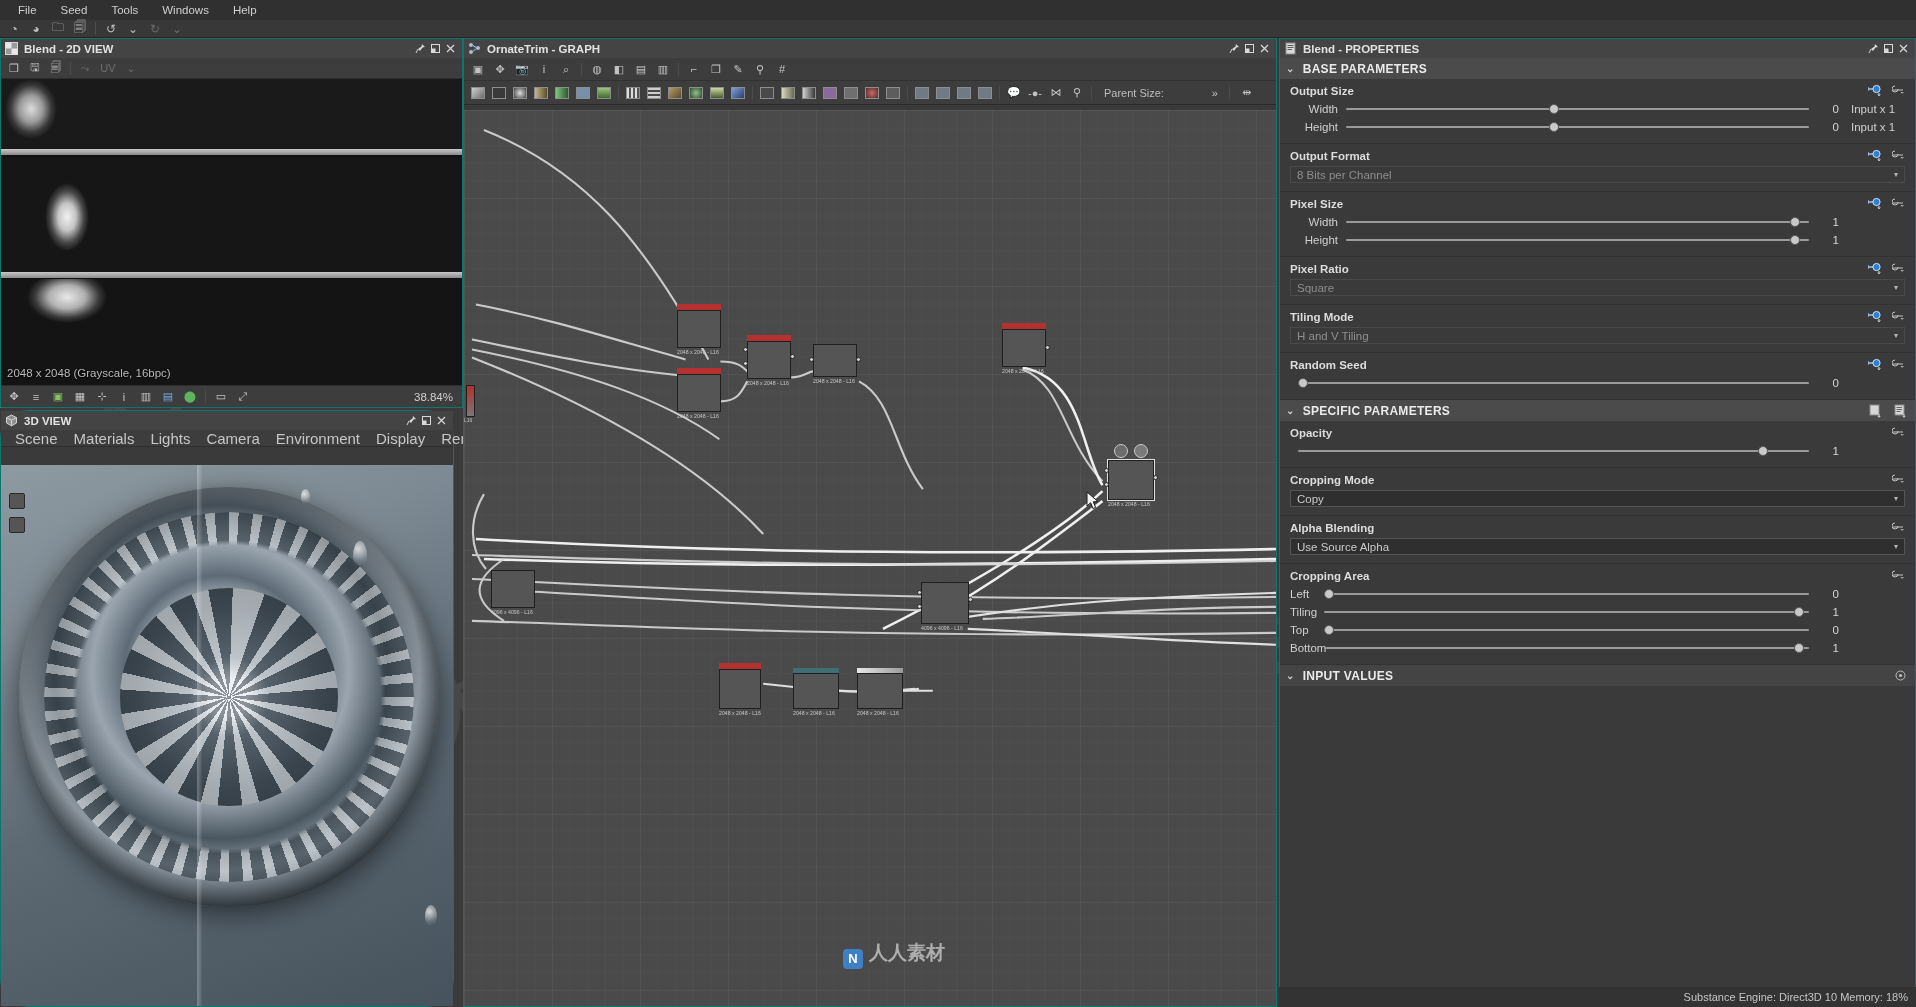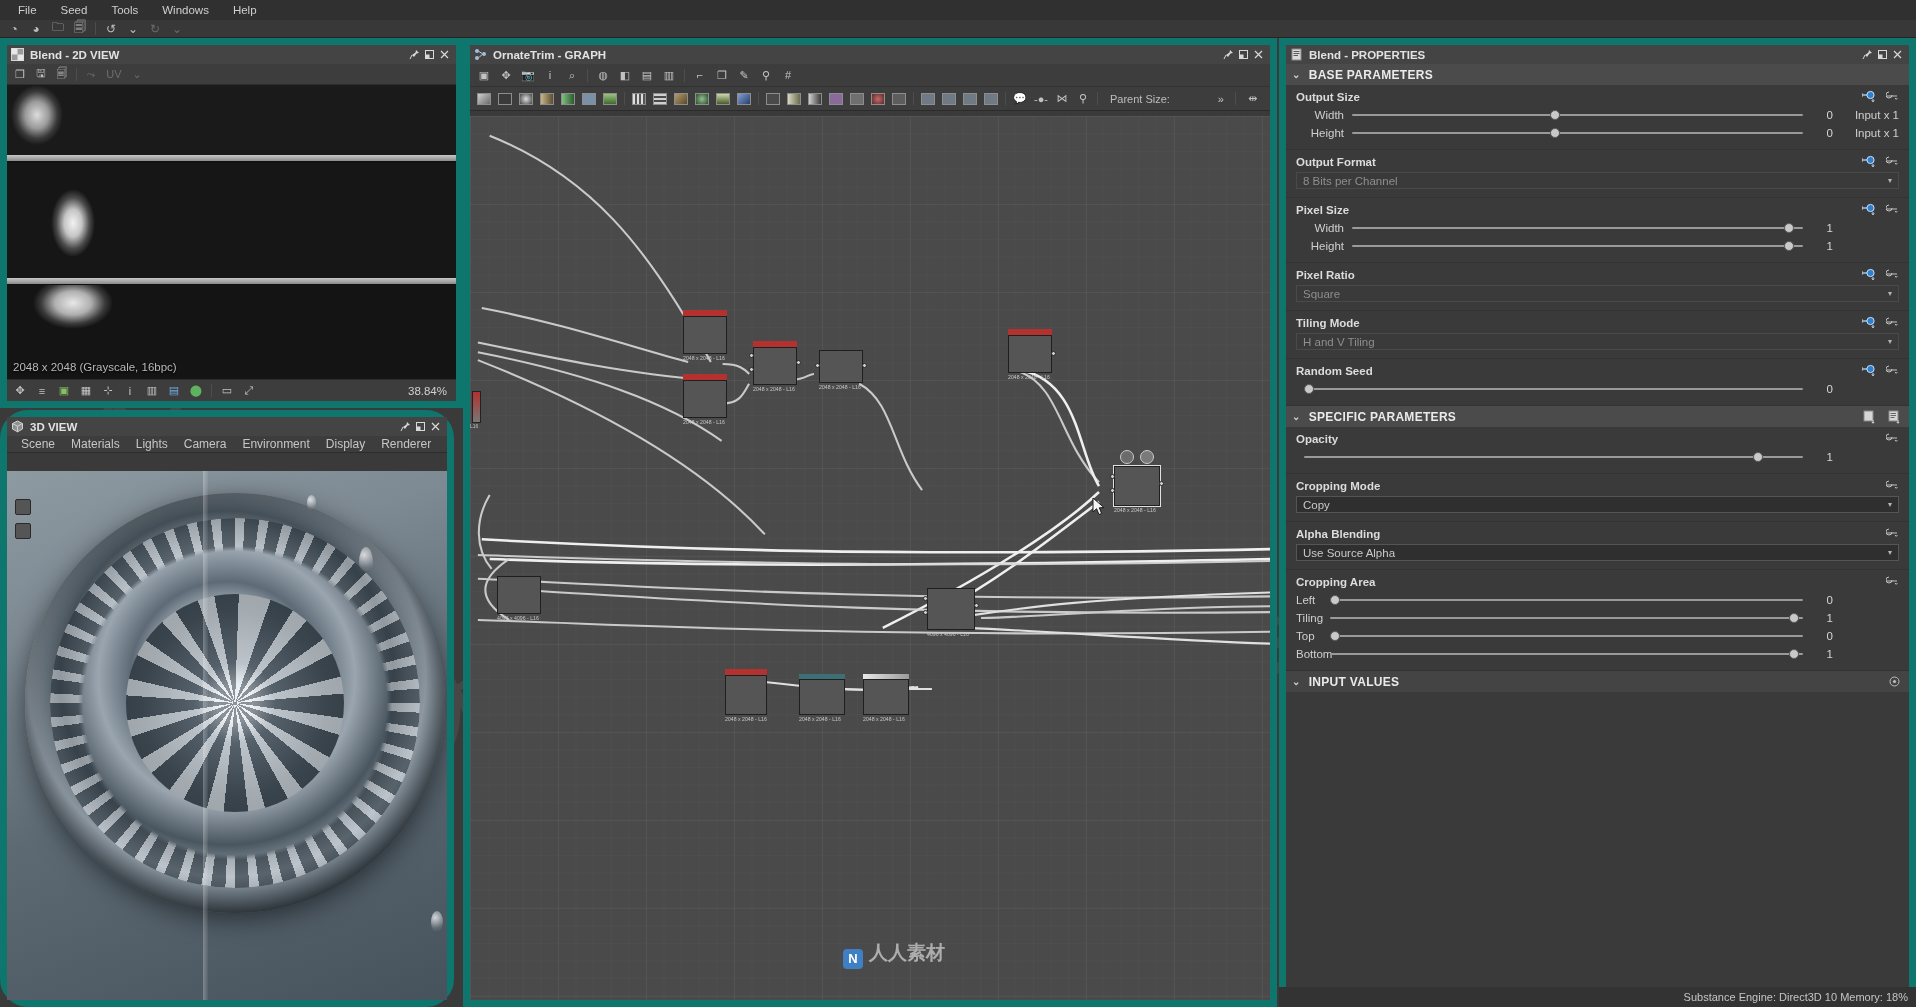--- a/index.html
+++ b/index.html
@@ -21,21 +21,21 @@
   
   #menubar { position:absolute; top:0; left:0; width:1916px; height:20px; background:#303030; display:flex; align-items:center; padding-left:6px; z-index:30;}
   #menubar .mi { padding:2px 12px; font-size:11.5px; color:#cfcfcf; cursor:default; }
 
   #apptoolbar { position:absolute; top:20px; left:0; width:1916px; height:18px; background:#383838; display:flex; align-items:center; padding-left:4px; gap:2px; z-index:30; border-bottom:1px solid #242424;}
   .tbtn { width:20px; height:16px; display:flex; align-items:center; justify-content:center; color:#bdbdbd; font-size:12px; cursor:default;}
   .tbtn.dis { color:#6a6a6a; }
   .sep-v { width:1px; height:13px; background:#4d4d4d; margin:0 3px;}
 
   
-  .panel { position:absolute; background:#3a3a3a; border:7px solid #0f766e; }
+  .panel { position:absolute; background:#3a3a3a; border:1px solid #0f766e; }
   .ptitle { height:19px; background:#444; display:flex; align-items:center; padding:0 4px; font-weight:bold; font-size:11.5px; color:#e2e2e2; }
   .ptitle .ticon { width:14px;height:14px; margin-right:5px; display:inline-block;}
   .ptitle .spacer { flex:1; }
   .ptitle .pbtn { width:15px;height:15px; display:flex;align-items:center;justify-content:center; color:#c5c5c5; font-size:11px; cursor:default;}
   .ptoolbar { height:21px; background:#3d3d3d; display:flex; align-items:center; padding:0 3px; gap:1px; border-bottom:1px solid #2d2d2d;}
 
   
   #view2d { left:0; top:38px; width:463px; height:370px; }
   #view2d .canvas { position:absolute; top:40px; left:0; right:0; bottom:22px; background:#111; overflow:hidden;}
   #v2dinfo { position:absolute; left:6px; bottom:28px; color:#b9b9b9; font-size:11.5px; text-shadow:0 1px 2px #000; z-index:5;}
@@ -76,21 +76,21 @@
       radial-gradient(ellipse 60px 30px at 133px 62px, #9b9b9b 0%, #5c5c5c 50%, #1a1a1a 100%),
       radial-gradient(ellipse 60px 30px at 267px 62px, #9b9b9b 0%, #5c5c5c 50%, #1a1a1a 100%),
       radial-gradient(ellipse 60px 30px at 400px 62px, #9b9b9b 0%, #5c5c5c 50%, #1a1a1a 100%),
       #1b1b1b;
   }
   .trimLine { position:absolute; left:0; width:463px; height:6px; background:linear-gradient(180deg,#c8c8c8,#8a8a8a); }
 
   
   #view3d { left:0; top:410px; width:454px; height:597px;border-radius:28px; }
   #v3dtabs { height:17px; background:#3d3d3d; display:flex; align-items:center; padding-left:6px; gap:0px; border-bottom:1px solid #2d2d2d; }
-  #v3dtabs .t { padding:1px 8px; font-size:12px; color:#c6c6c6; cursor:default;}
+  #v3dtabs .t { padding:1px 8px; font-size:15px; color:#c6c6c6; cursor:default;}
   #v3dcanvas { position:absolute; top:54px; left:0; right:0; bottom:0; overflow:hidden;
     background: linear-gradient(160deg,#8e9aa2 0%, #7e8a93 25%, #5d6a74 55%, #46525c 100%); }
   .rosette { position:absolute; left:18px; top:22px; width:420px; height:420px; border-radius:50%;
     background:
       radial-gradient(circle at 48% 44%, #f2f4f6 0 4%, #b9c2ca 9%, #6f7c88 15%, #aab4bd 22%, #5e6b76 30%, #9aa5af 40%, #4a565f 52%, #97a2ac 62%, #3d4850 74%, #8d98a2 84%, #2e383f 95%, #222a30 100%);
     box-shadow:0 0 36px rgba(0,0,0,.55) inset, 0 6px 26px rgba(0,0,0,.5);}
   .rosette:before { content:""; position:absolute; inset:6%; border-radius:50%;
     background: repeating-conic-gradient(from 0deg, rgba(245,247,249,.42) 0deg 3deg, rgba(40,50,58,.55) 3deg 7.5deg);
     -webkit-mask: radial-gradient(circle, transparent 0 58%, #000 60% 100%);
             mask: radial-gradient(circle, transparent 0 58%, #000 60% 100%); }
@@ -158,21 +158,21 @@
   .prow { padding:6px 10px 8px 10px; border-bottom:1px solid #333; position:relative;}
   .prow .plabel { font-weight:bold; font-size:11.5px; color:#dcdcdc; margin-bottom:4px;}
   .icons-right { position:absolute; right:8px; top:5px; display:flex; gap:9px; align-items:center;}
   .ico { width:15px;height:13px; display:block; cursor:default;}
   .subrow { display:flex; align-items:center; height:16px; margin-top:2px;}
   .subrow .sl { width:56px; text-align:right; padding-right:8px; font-size:11.5px; color:#cfcfcf;}
   .slider { flex:1; height:12px; position:relative; }
   .slider .track { position:absolute; left:0; right:0; top:5px; height:2px; background:#9a9a9a; border-radius:1px;}
   .slider .knob { position:absolute; top:1px; width:10px;height:10px; border-radius:50%; background:#c9c9c9; border:1px solid #5a5a5a; transform:translateX(-5px);}
   .subrow .val { width:30px; text-align:right; font-size:11.5px; color:#d6d6d6;}
-  .subrow .suffix { width:66px; text-align:right; padding-left:12px; font-size:11.5px; color:#cfcfcf;}
+  .subrow .suffix { width:66px; text-align:left; padding-left:12px; font-size:11.5px; color:#cfcfcf;}
   .combo { height:17px; background:#2f2f2f; border:1px solid #555; display:flex; align-items:center; padding:0 6px; font-size:11.5px; color:#c9c9c9; position:relative; margin-top:2px;}
   .combo.dim { color:#8e8e8e; background:#3a3a3a; border-color:#4a4a4a;}
   .combo .car { position:absolute; right:6px; font-size:8px; color:#b5b5b5;}
   #statusbar { position:absolute; left:1279px; bottom:0; width:637px; height:20px; background:#333; display:flex; align-items:center; justify-content:flex-end; padding-right:8px; font-size:11px; color:#c5c5c5; z-index:25;}
 </style>
 </head>
 <body>
 
 <div>
   <div class="wm rot" style="top:60px;left:100px;font-size:90px;">RRCG</div>

